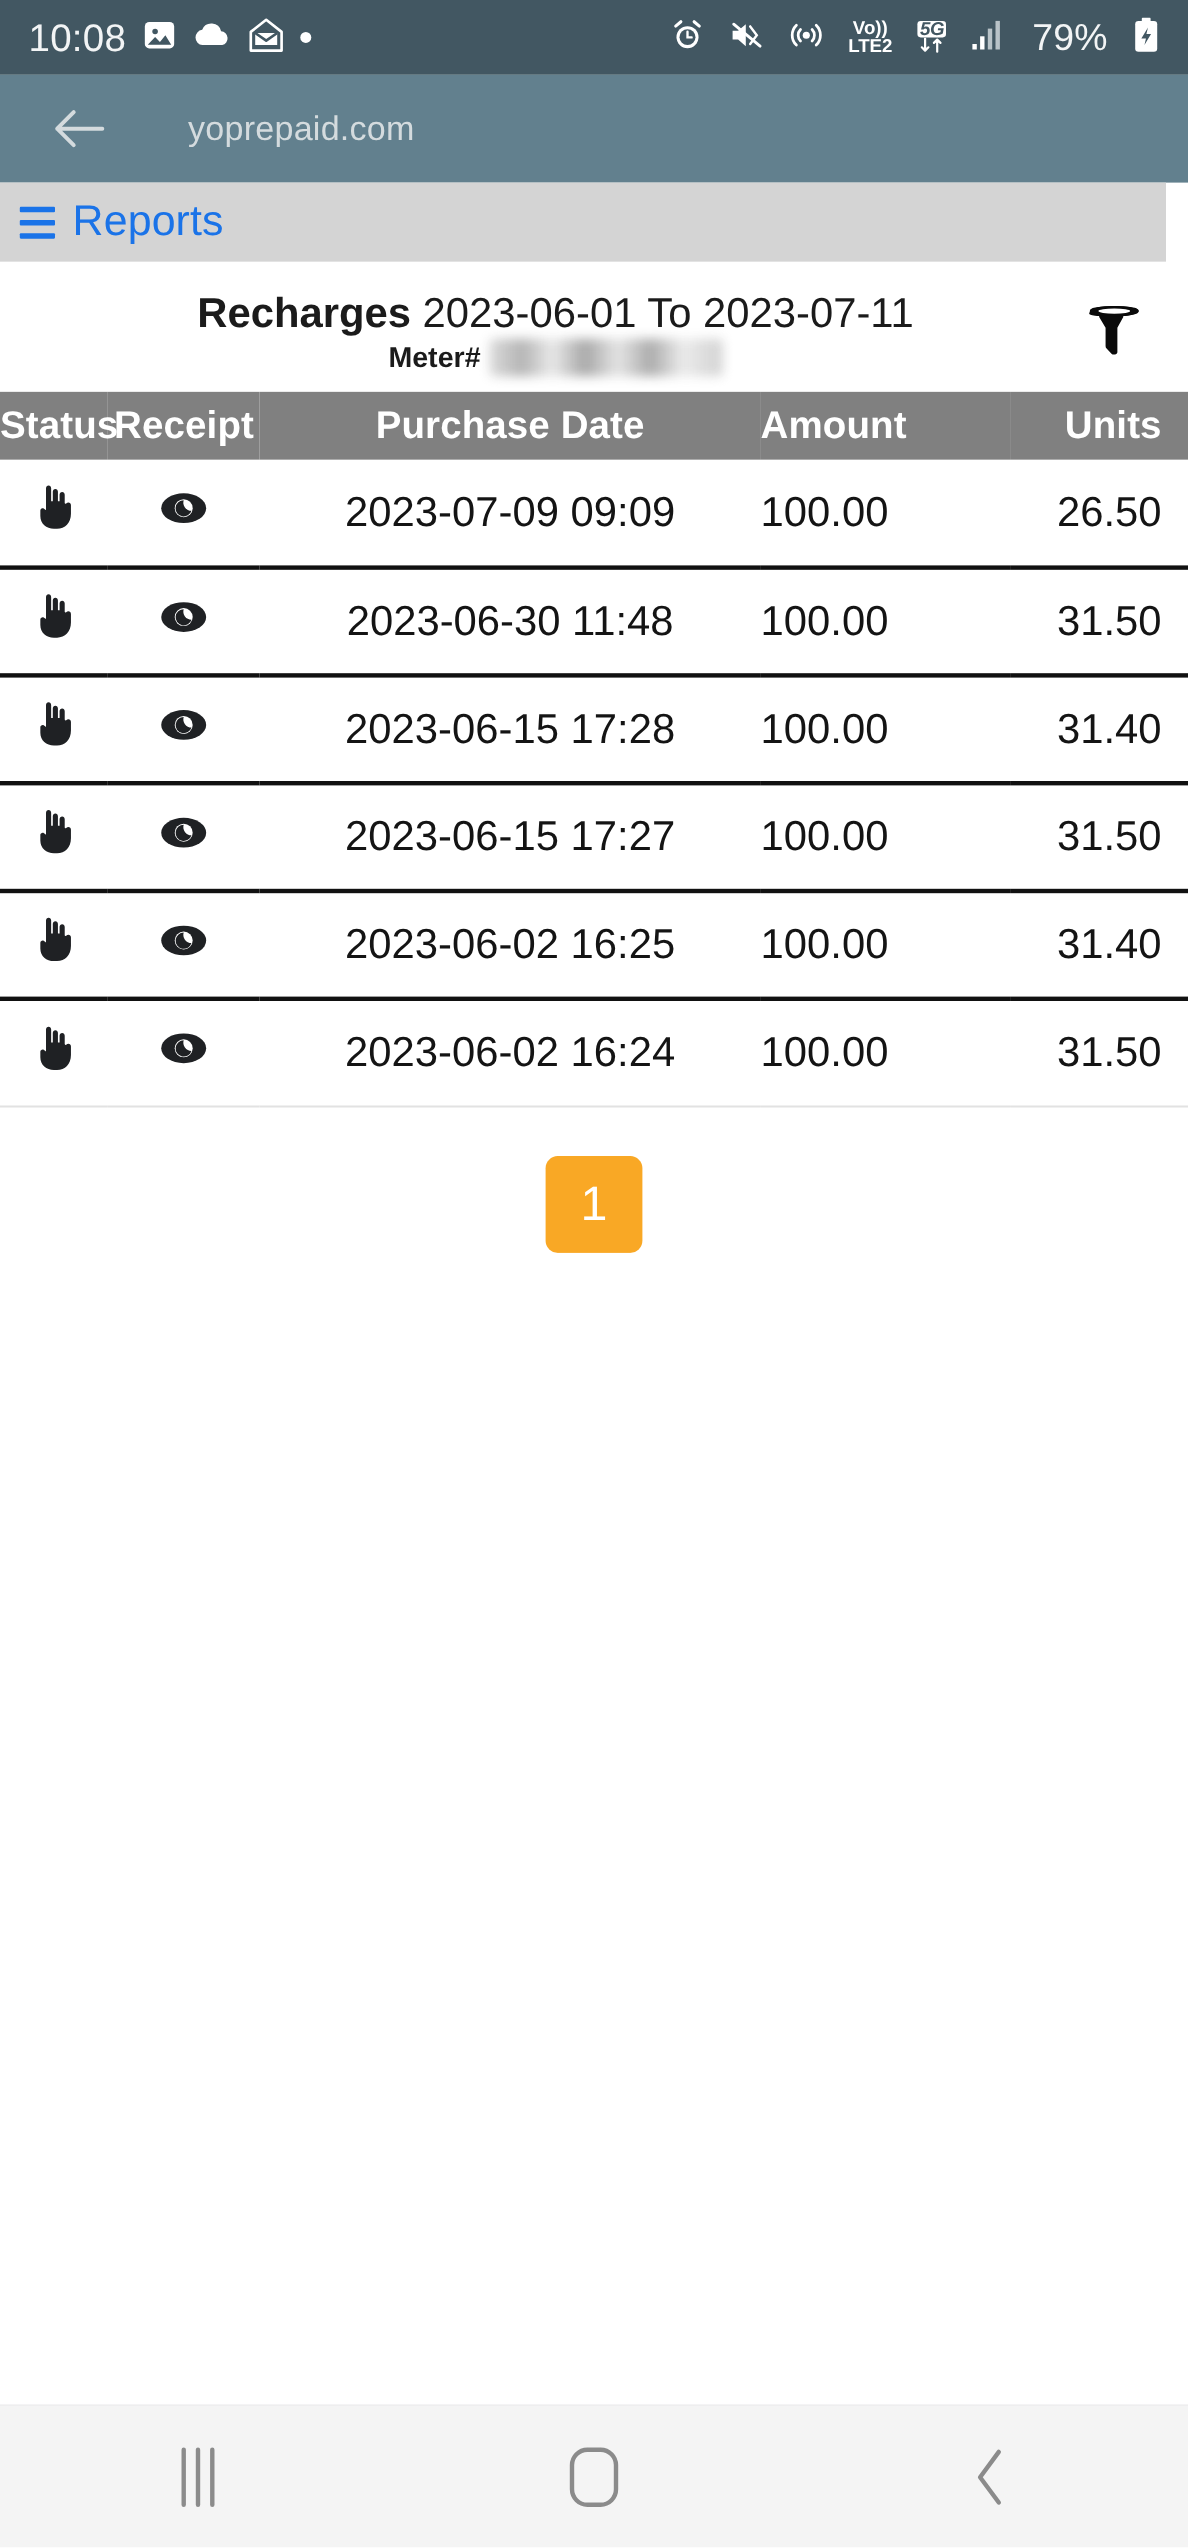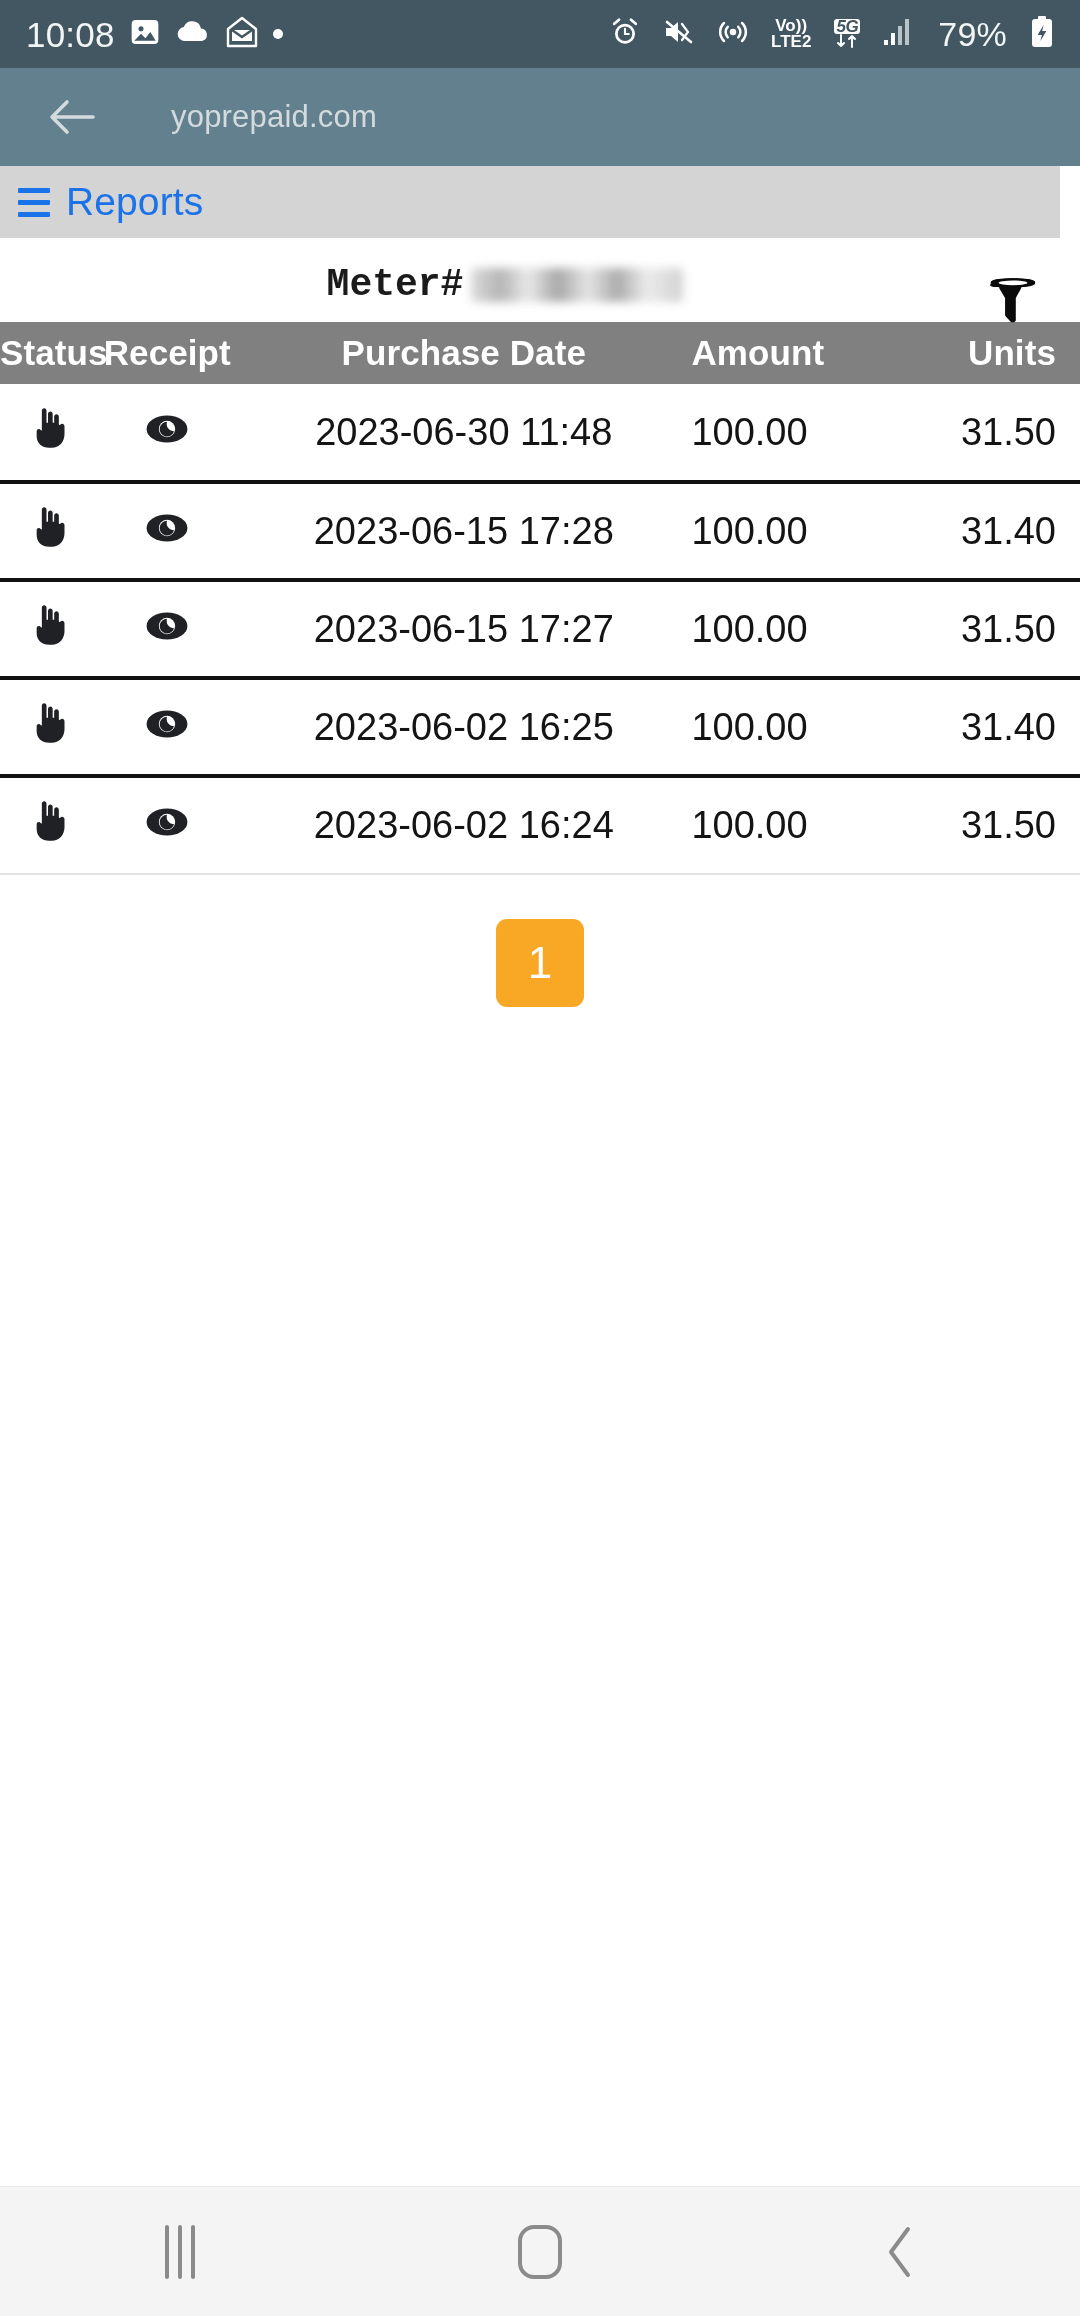--- a/index.html
+++ b/index.html
@@ -148,28 +148,27 @@
     text-align: center;
     font-size: 38px;
     color: #1b1b1b;
     line-height: 1.22;
     padding: 0 110px 0 40px;
     white-space: nowrap;
   }
   .report-line1 .strong { font-weight: 700; }
   .report-line2 {
     text-align: center;
-    font-size: 38px;
+    font-size: 26px;
     color: #1b1b1b;
     line-height: 1.22;
     padding: 0 110px 0 40px;
     display: flex;
     justify-content: center;
     align-items: center;
-    font-family: Liberation Mono, monospace;
   }
   .report-line2 .strong { font-weight: 700; }
   .meter-redacted {
     display: inline-block;
     margin-left: 8px;
     width: 212px;
     height: 34px;
     background: linear-gradient(90deg,
         rgba(185,185,185,.55) 0%, rgba(150,150,150,.75) 14%,
         rgba(205,205,205,.45) 27%, rgba(140,140,140,.8) 41%,
@@ -379,20 +378,24 @@
   <div class="reports-bar">
     <span class="hamburger">
       <span></span>
         <span></span>
         <span></span>
     </span>
     <span class="reports-label">Reports</span>
   </div>
 
   <div class="report-head">
+    <div class="report-line1">
+      <span class="strong">Recharges</span>
+      <span>2023-06-01 To 2023-07-11</span>
+    </div>
     <div class="report-line2">
       <span class="strong">Meter#</span>
       <span class="meter-redacted"></span>
     </div>
     <div class="filter-icon-btn">
       <svg width="56" height="56" viewBox="0 0 24 24">
           <path d="M2.5 4.2c0-.9 1-1.4 4.4-1.7 1.5-.2 3.3-.3 5.1-.3s3.6.1 5.1.3c3.4.3 4.4.8 4.4 1.7 0 .9-1 1.4-4.4 1.8-.5 0-1 .1-1.6.1v.4l-2.3 4.2v9.5c0 .7-1.5 1.4-2.3.6l-1.9-2a1.4 1.4 0 0 1-.4-1v-7.1L6.1 6.5v-.4c-.6 0-1.1-.1-1.6-.1C1.1 5.6 2.5 5.1 2.5 4.2z" fill="#0a0a0a"></path>
           <ellipse cx="12" cy="4.2" rx="9.5" ry="2" fill="#0a0a0a"></ellipse>
           <ellipse cx="12" cy="4.2" rx="6.2" ry="1" fill="#ffffff"></ellipse>
         </svg>
@@ -416,20 +419,37 @@
                 <path d="M9.1 1.2c.8 0 1.4.7 1.4 1.5v7.1h.9V4.6c0-.8.6-1.5 1.4-1.5s1.4.7 1.4 1.5v5.2h.9V6.2c0-.8.6-1.5 1.4-1.5s1.4.7 1.4 1.5v4.5c0 .4.5.6.8.3 1-1 2.6-.6 2.6 1v4.6c0 4.9-3.2 8.2-7.6 8.2H12c-4.1 0-7.4-2.6-7.4-6.9v-3c0-1 1.2-1.6 2-1l1.1.8V2.7c0-.8.6-1.5 1.4-1.5z" fill="#1f2124"></path>
               </svg>
             </span></td>
           <td class="col-receipt"><span class="cell-icon">
               <svg width="44" height="32" viewBox="0 0 28 20">
                 <ellipse cx="14" cy="10" rx="13" ry="8.6" fill="#1f2124"></ellipse>
                 <circle cx="14" cy="10" r="5.2" fill="#ffffff"></circle>
                 <path d="M14 5.4a4.7 4.7 0 1 0 4.5 6.1A4.7 4.7 0 0 1 14 5.4z" fill="#1f2124"></path>
               </svg>
             </span></td>
+          <td class="col-date">2023-07-09 09:09</td>
+          <td class="col-amount">100.00</td>
+          <td class="col-units">26.50</td>
+        </tr>
+        <tr>
+          <td class="col-status"><span class="cell-icon">
+              <svg width="40" height="44" viewBox="0 0 24 26">
+                <path d="M9.1 1.2c.8 0 1.4.7 1.4 1.5v7.1h.9V4.6c0-.8.6-1.5 1.4-1.5s1.4.7 1.4 1.5v5.2h.9V6.2c0-.8.6-1.5 1.4-1.5s1.4.7 1.4 1.5v4.5c0 .4.5.6.8.3 1-1 2.6-.6 2.6 1v4.6c0 4.9-3.2 8.2-7.6 8.2H12c-4.1 0-7.4-2.6-7.4-6.9v-3c0-1 1.2-1.6 2-1l1.1.8V2.7c0-.8.6-1.5 1.4-1.5z" fill="#1f2124"></path>
+              </svg>
+            </span></td>
+          <td class="col-receipt"><span class="cell-icon">
+              <svg width="44" height="32" viewBox="0 0 28 20">
+                <ellipse cx="14" cy="10" rx="13" ry="8.6" fill="#1f2124"></ellipse>
+                <circle cx="14" cy="10" r="5.2" fill="#ffffff"></circle>
+                <path d="M14 5.4a4.7 4.7 0 1 0 4.5 6.1A4.7 4.7 0 0 1 14 5.4z" fill="#1f2124"></path>
+              </svg>
+            </span></td>
           <td class="col-date">2023-06-30 11:48</td>
           <td class="col-amount">100.00</td>
           <td class="col-units">31.50</td>
         </tr>
         <tr>
           <td class="col-status"><span class="cell-icon">
               <svg width="40" height="44" viewBox="0 0 24 26">
                 <path d="M9.1 1.2c.8 0 1.4.7 1.4 1.5v7.1h.9V4.6c0-.8.6-1.5 1.4-1.5s1.4.7 1.4 1.5v5.2h.9V6.2c0-.8.6-1.5 1.4-1.5s1.4.7 1.4 1.5v4.5c0 .4.5.6.8.3 1-1 2.6-.6 2.6 1v4.6c0 4.9-3.2 8.2-7.6 8.2H12c-4.1 0-7.4-2.6-7.4-6.9v-3c0-1 1.2-1.6 2-1l1.1.8V2.7c0-.8.6-1.5 1.4-1.5z" fill="#1f2124"></path>
               </svg>
             </span></td>

